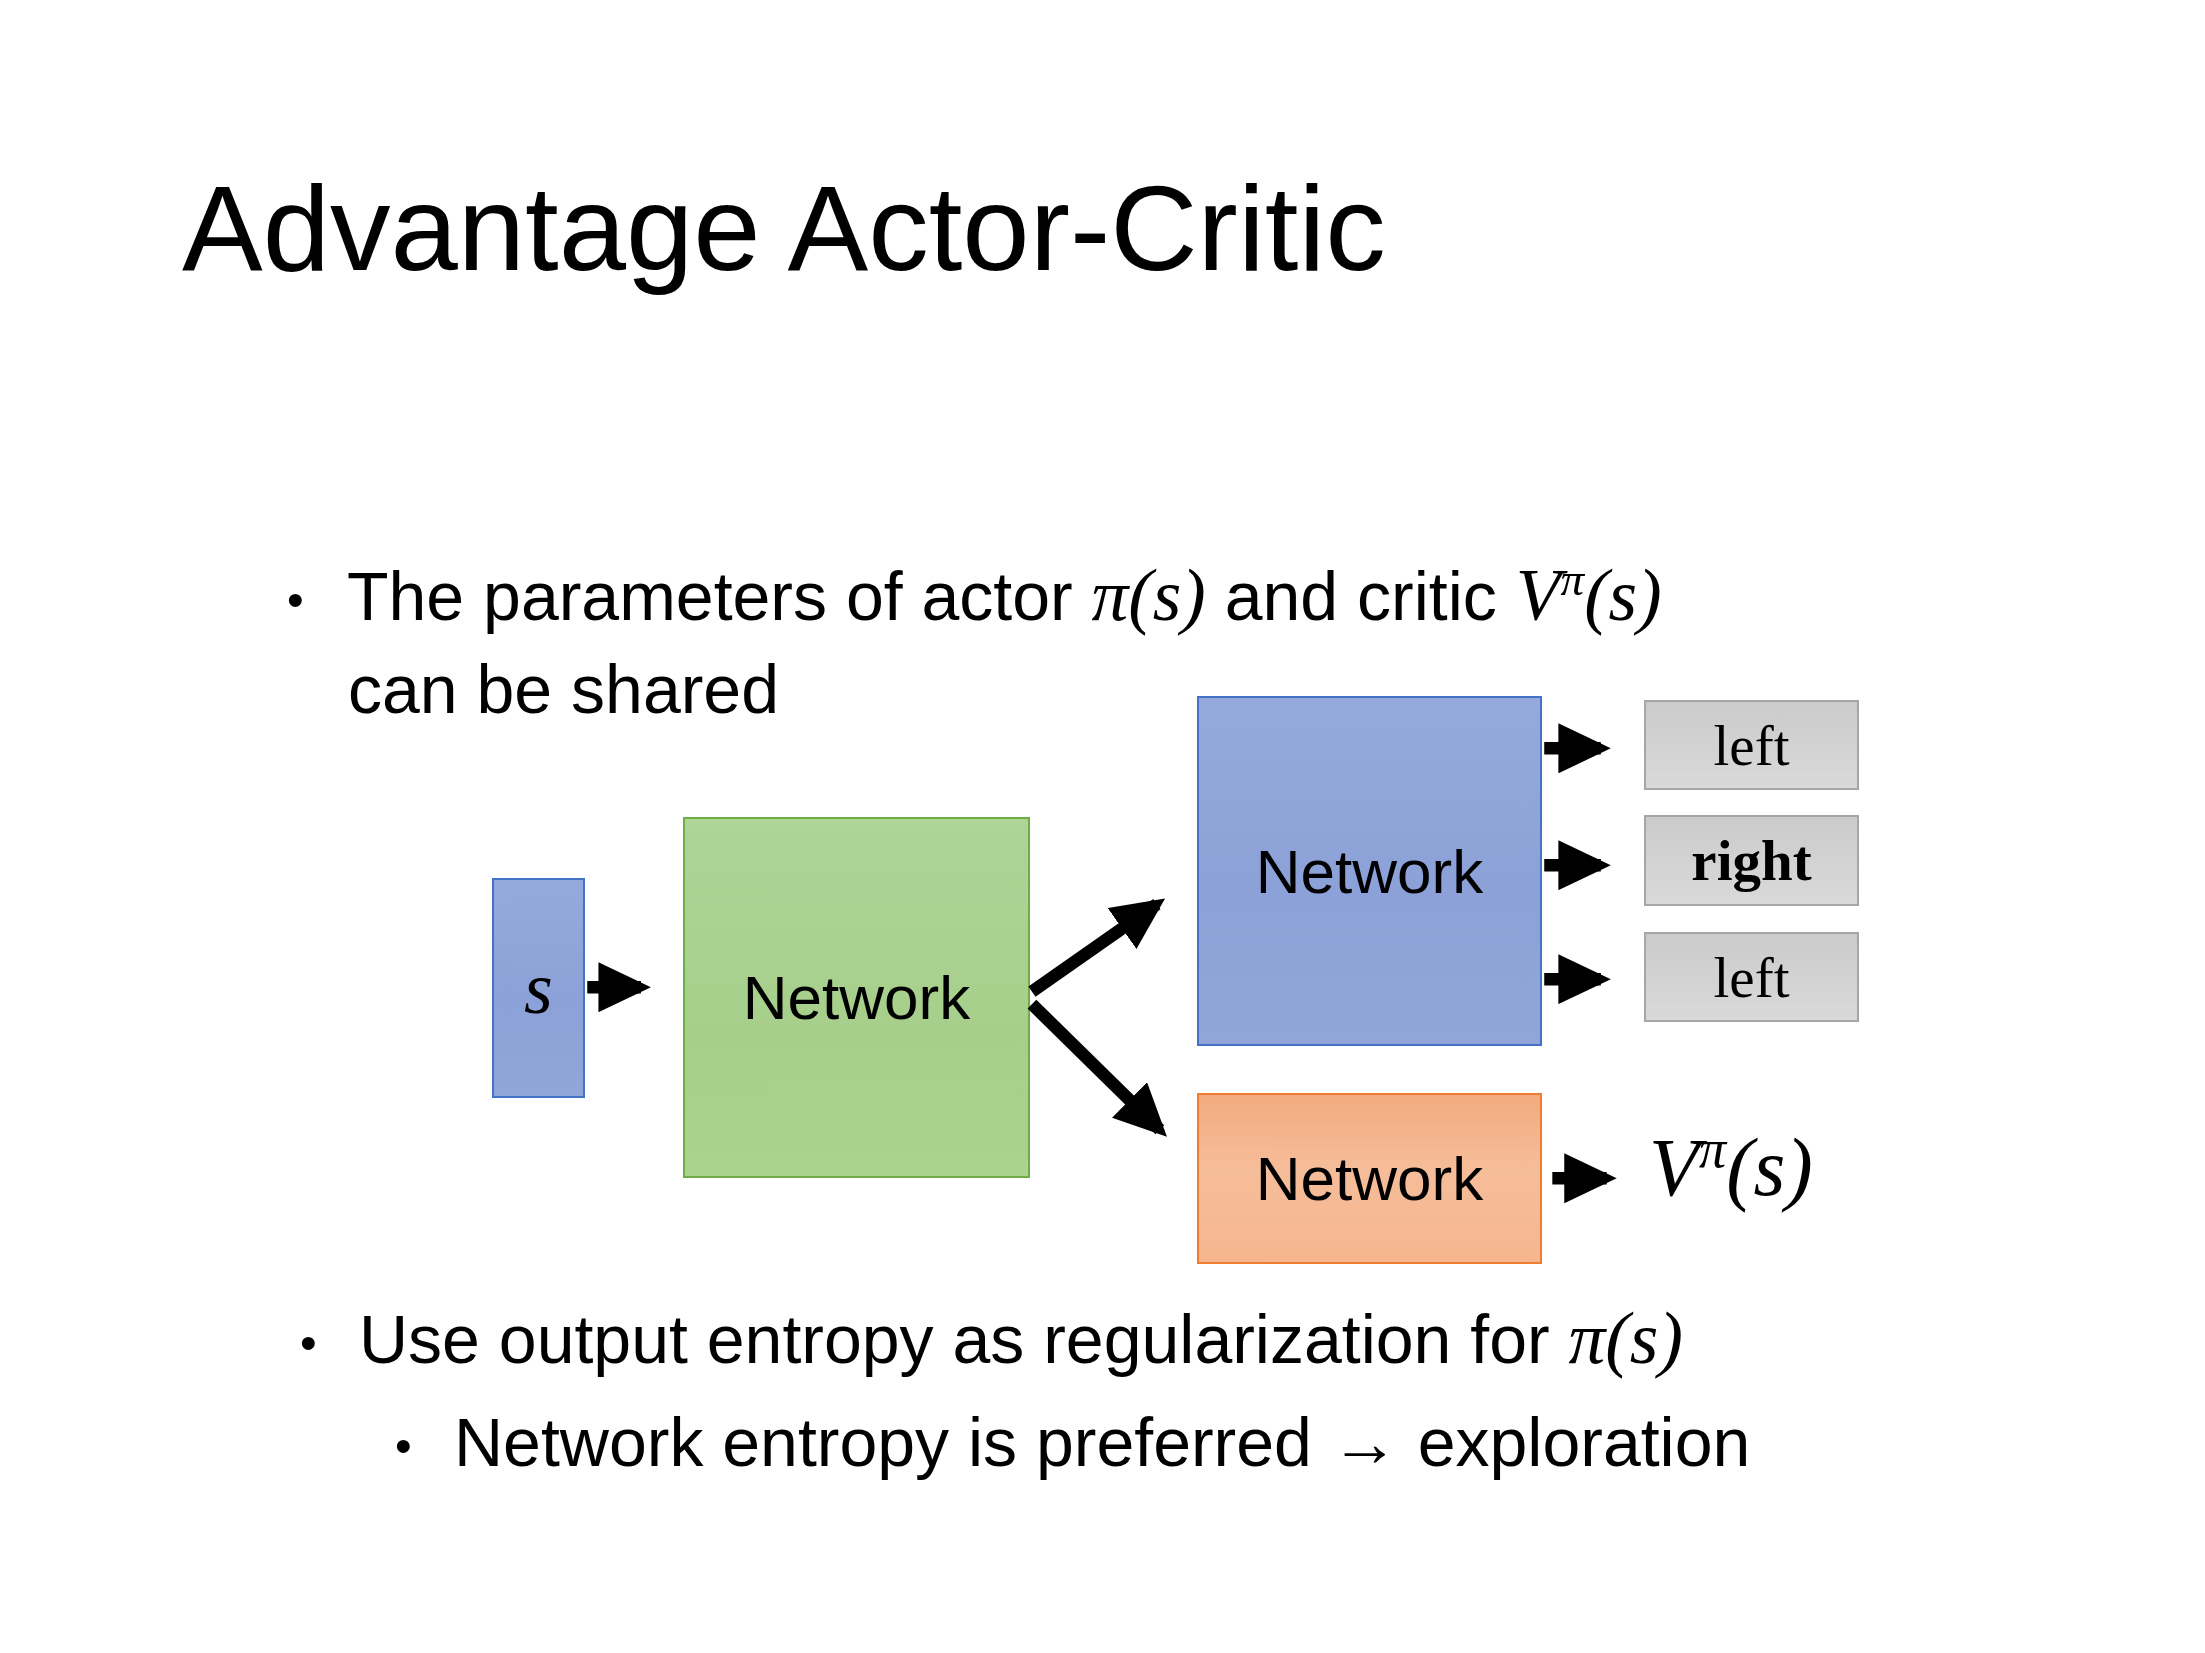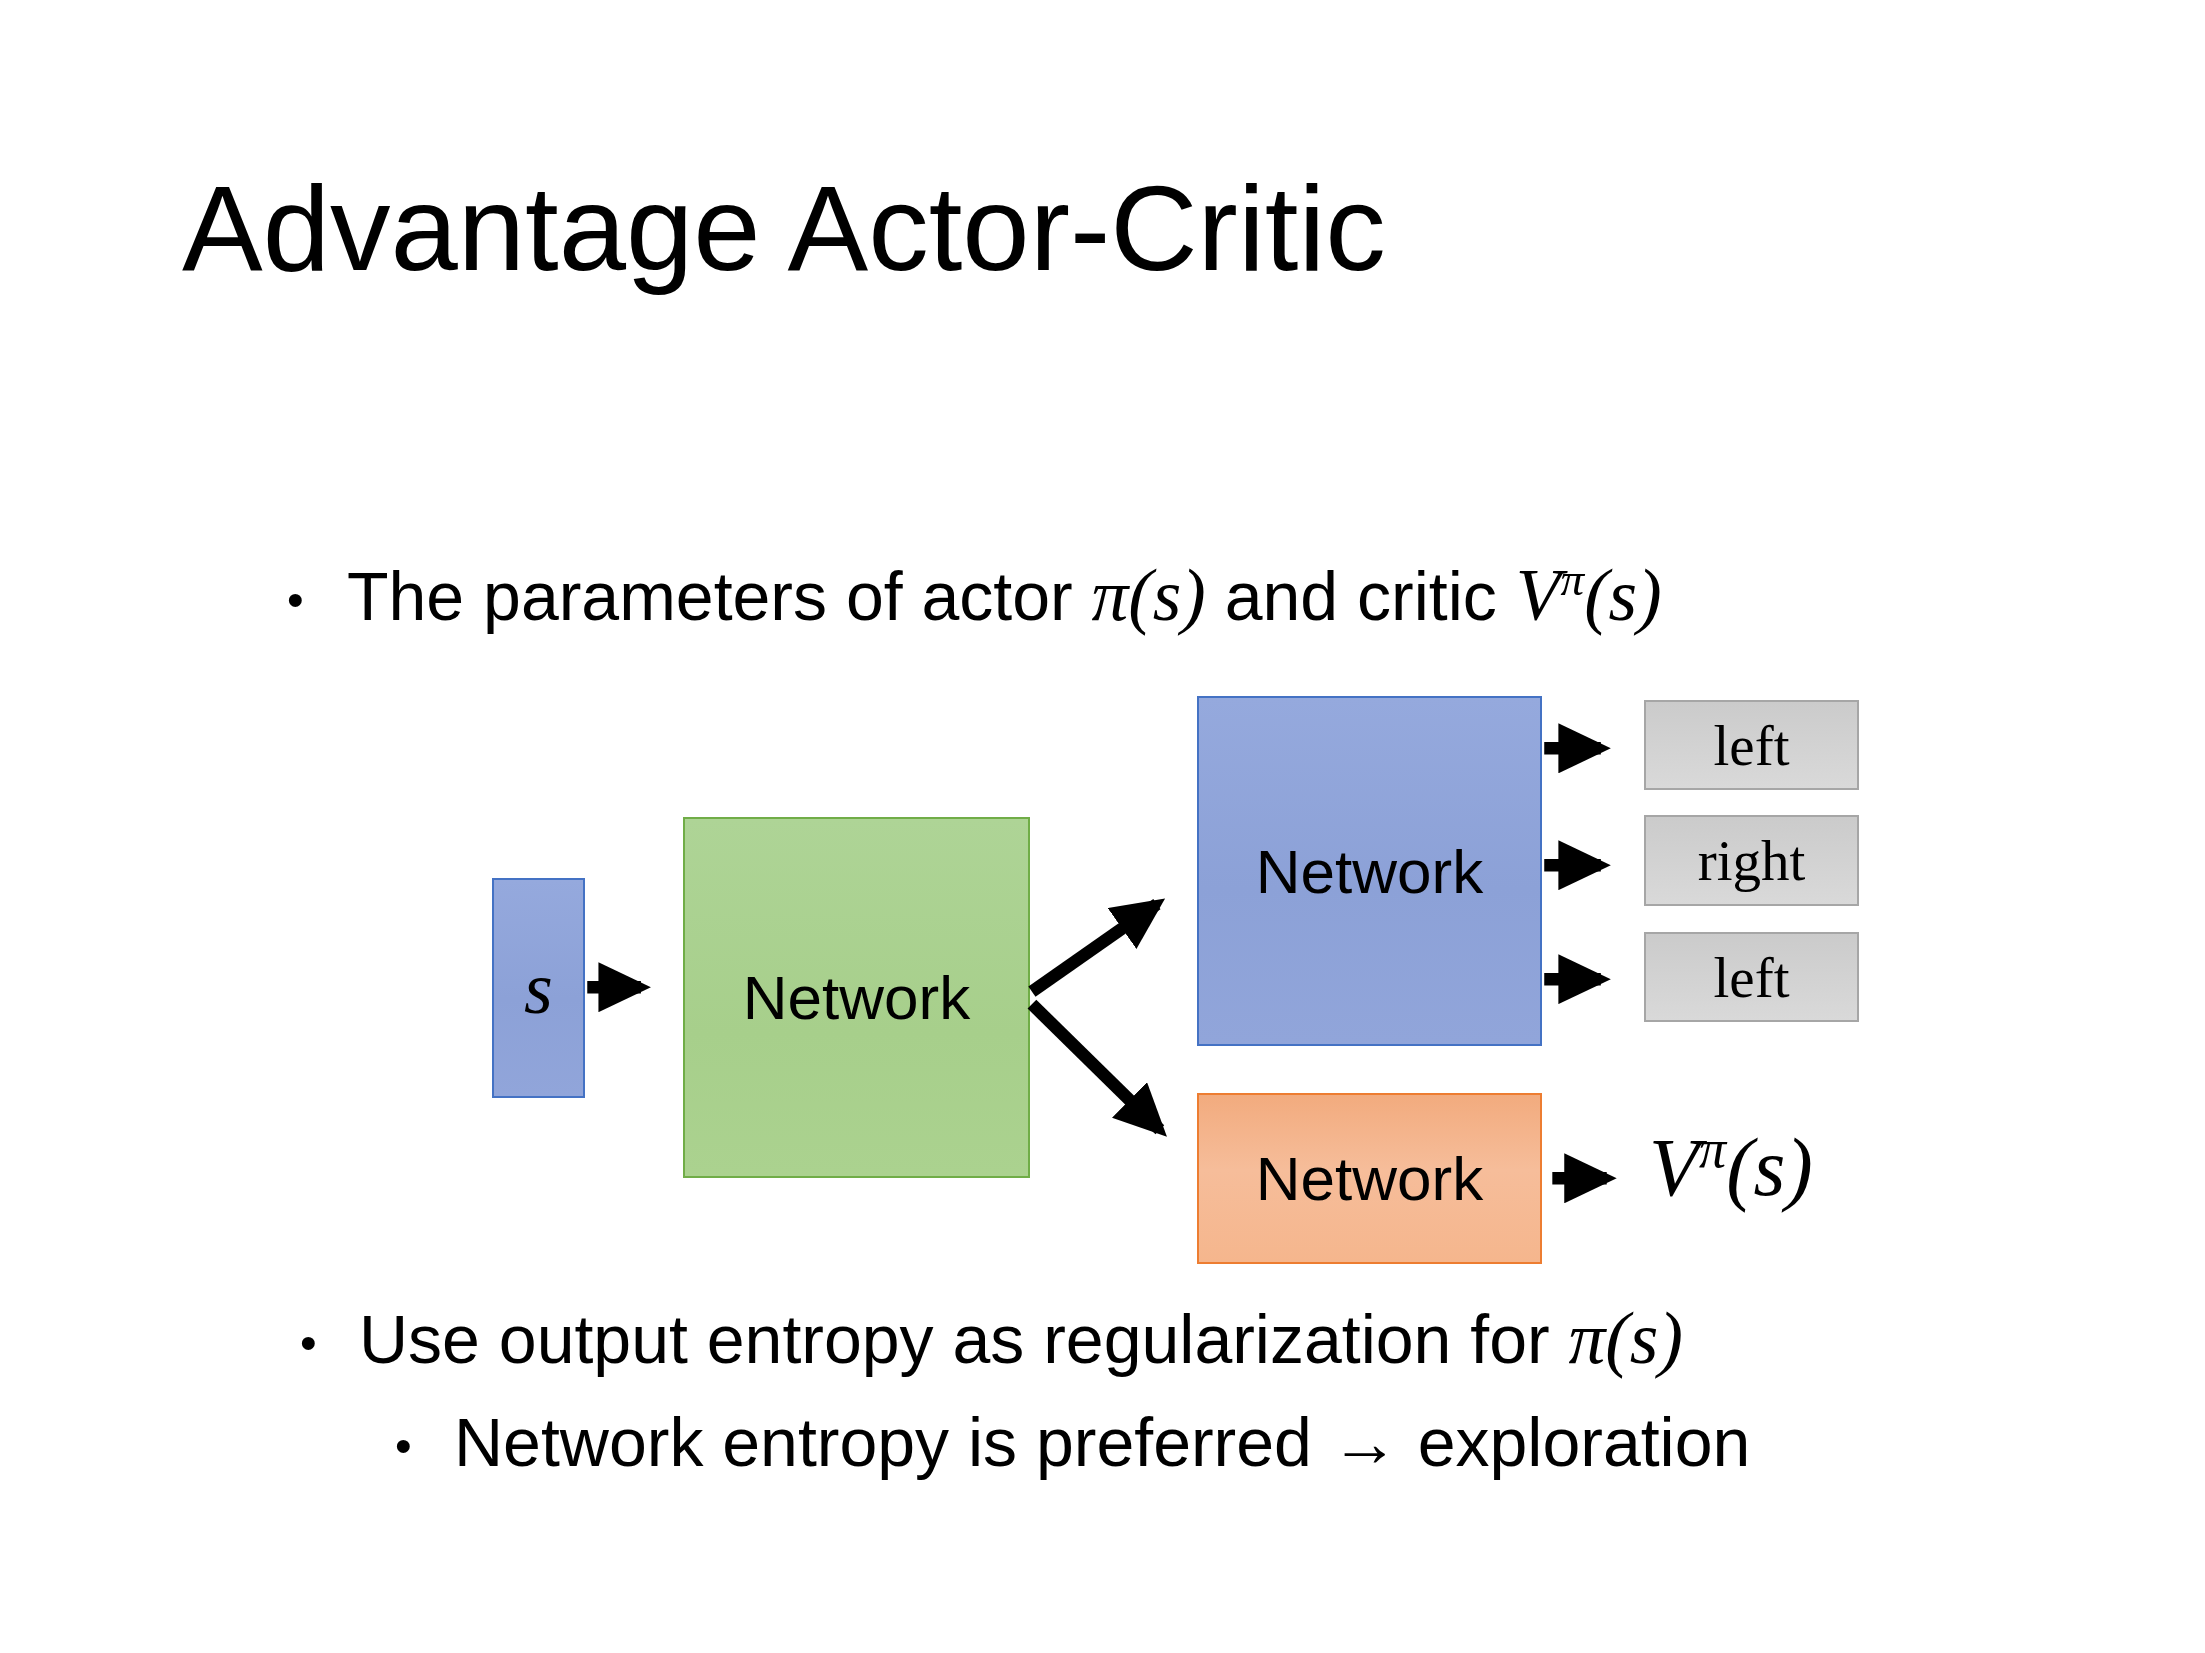--- a/index.html
+++ b/index.html
@@ -74,41 +74,42 @@
 
 <div class="slide">
 
   <div class="abs title">Advantage Actor-Critic</div>
 
 
   <div class="abs line lvl2" style="left:287px;top:559px;">
     <span class="bullet" style="width:60px;">•</span><span>The parameters of actor </span><span class="math">π(s)</span><span> and critic </span><span class="math"><span>V</span><sup>π</sup><span>(s)</span></span>
   </div>
 
+  <div class="abs line lvl2" style="left:348px;top:655px;">can be shared</div>
 
   <div class="box blue-box" style="left:492px;top:878px;width:93px;height:220px;">
     <span class="state-label">s</span>
   </div>
 
   <div class="box green-box" style="left:683px;top:817px;width:347px;height:361px;">
     <span class="net-label">Network</span>
   </div>
 
   <div class="box blue-box" style="left:1197px;top:696px;width:345px;height:350px;">
     <span class="net-label">Network</span>
   </div>
 
   <div class="box orange-box" style="left:1197px;top:1093px;width:345px;height:171px;">
     <span class="net-label">Network</span>
   </div>
 
   <div class="box gray-box" style="left:1644px;top:700px;width:215px;height:90px;">
     <span class="action-label">left</span>
   </div>
-  <div class="box gray-box" style="left:1644px;top:815px;width:215px;height:91px;">
+  <div class="box gray-box" style="left:1644px;top:815px;width:215px;height:91px;font-weight:bold;">
     <span class="action-label">right</span>
   </div>
   <div class="box gray-box" style="left:1644px;top:932px;width:215px;height:90px;">
     <span class="action-label">left</span>
   </div>
 
   <div class="abs v-out"><span>V</span><sup>π</sup><span>(s)</span></div>
 
   <svg class="arrows" width="2205" height="1654" viewBox="0 0 3000 2250">
     <defs>

